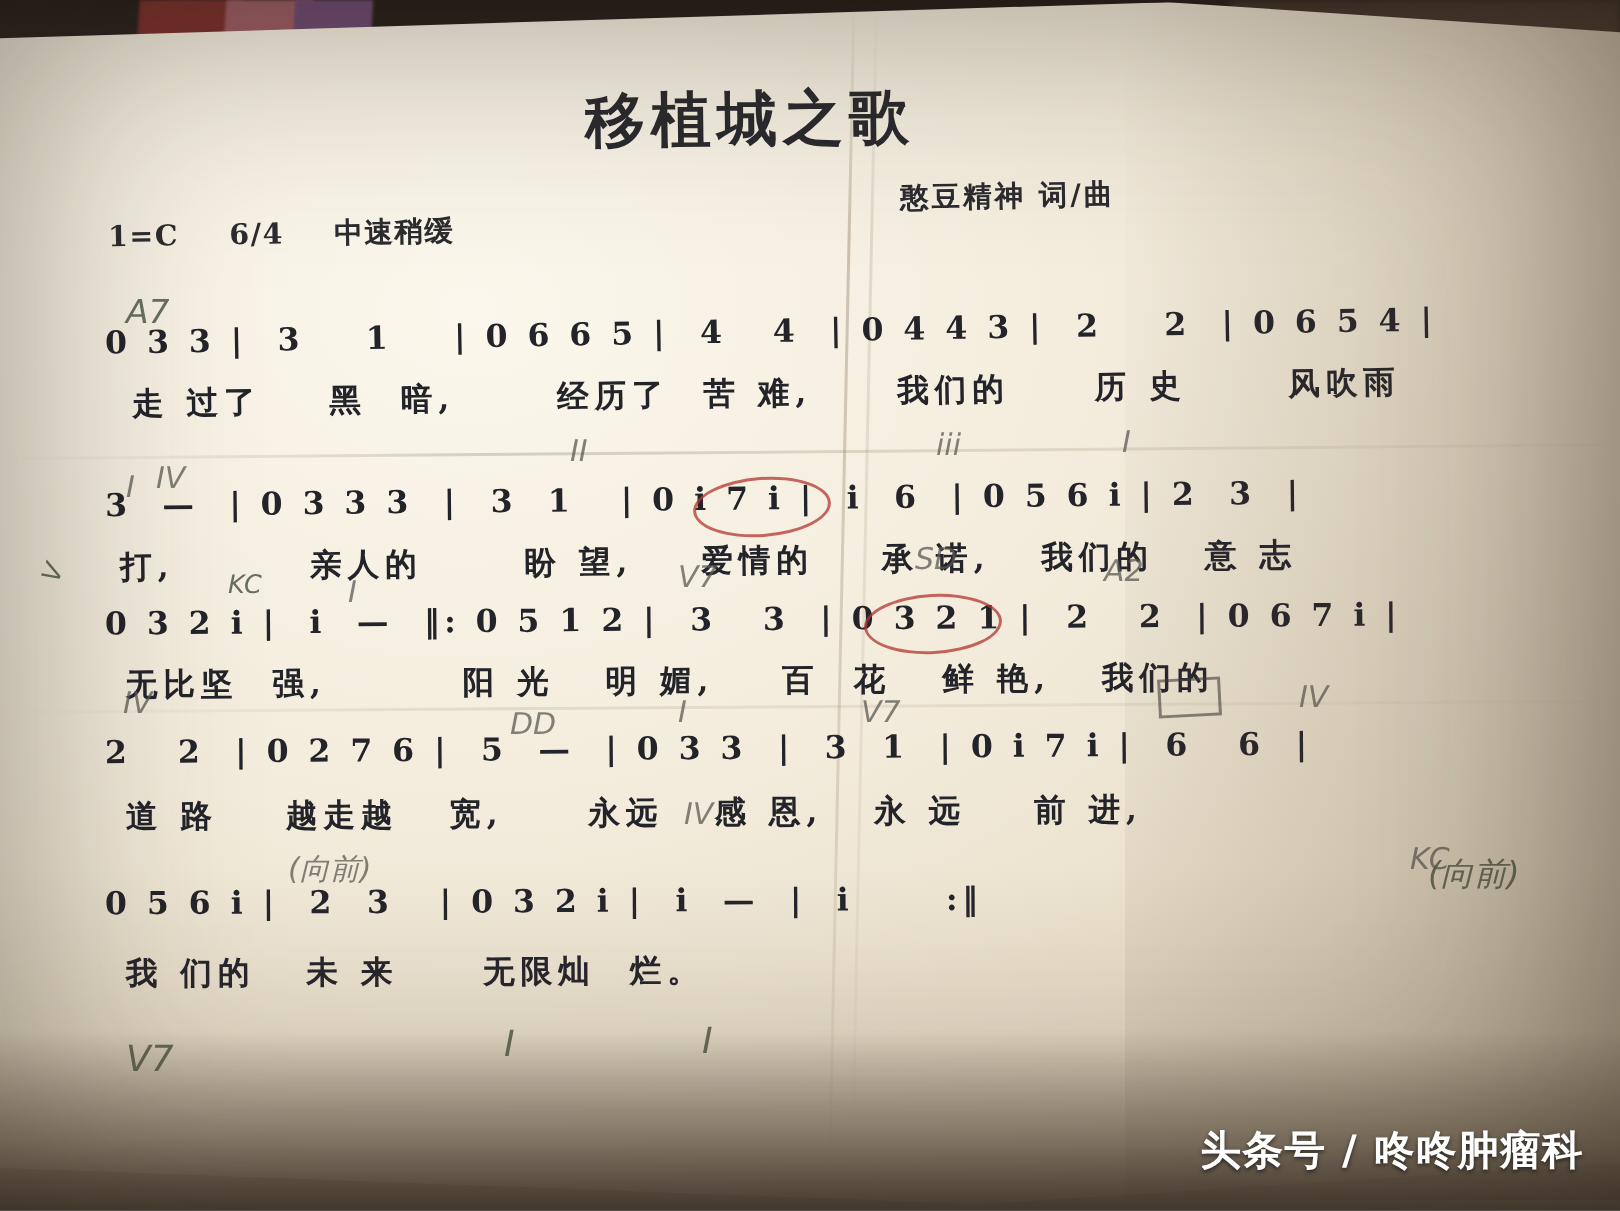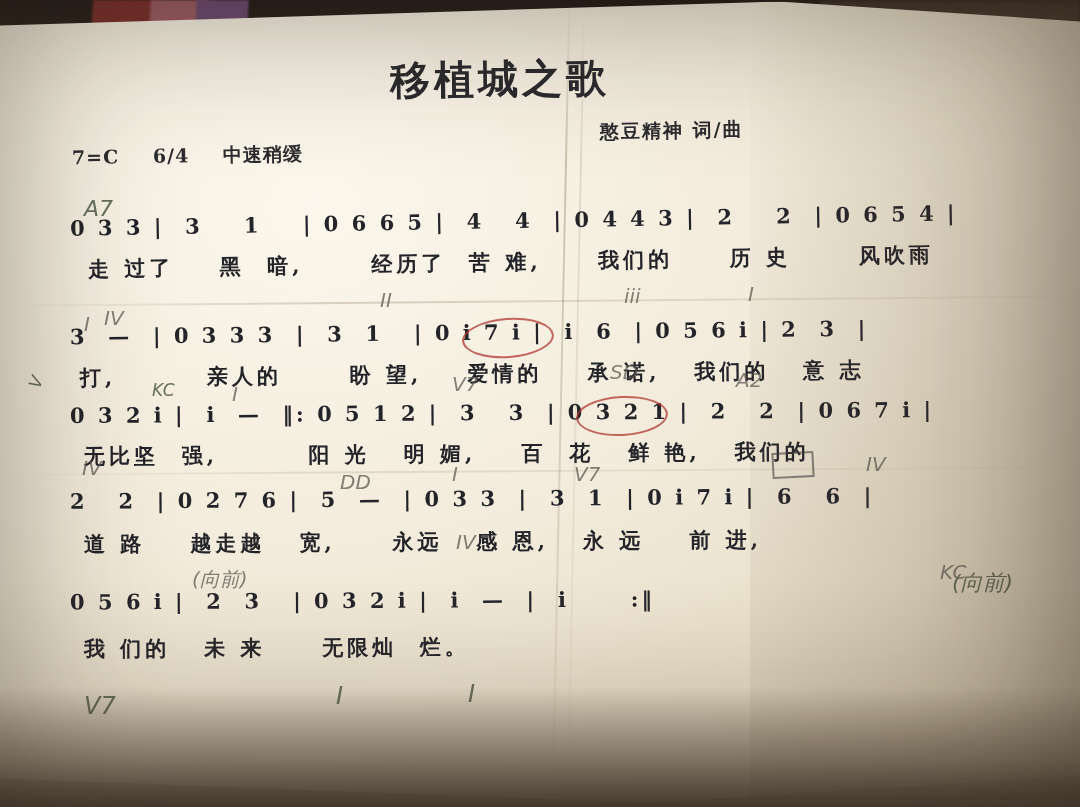--- a/index.html
+++ b/index.html
@@ -207,21 +207,21 @@
   <div class="crease c2"></div>
   <div class="crease-h h1"></div>
   <div class="crease-h h2"></div>
 
   <div class="content">
 
     <div class="title">移植城之歌</div>
     <div class="credit">憨豆精神 词/曲</div>
 
     <div class="meta">
-      <span>7=C</span>
+      <span>1=C</span>
       <span>6/4</span>
       <span>中速稍缓</span>
     </div>
 
     <div class="stave notes" style="left:70px; top:208px; transform:rotate(-1deg);">0 3 3 |  3    1    | 0 6 6 5 |  4   4  | 0 4 4 3 |  2    2  | 0 6 5 4 |</div>
     <div class="stave lyrics" style="left:88px; top:248px; transform:rotate(-1deg);">走 过了    黑  暗,      经历了  苦 难,     我们的     历 史      风吹雨</div>
 
     <div class="stave notes" style="left:70px; top:320px; transform:rotate(-0.6deg);">3  —  | 0 3 3 3  |  3  1   | 0 i 7 i |  i  6  | 0 5 6 i | 2  3  |</div>
     <div class="stave lyrics" style="left:80px; top:360px; transform:rotate(-0.6deg);">打,        亲人的      盼 望,    爱情的    承 诺,   我们的   意 志</div>
 
@@ -262,13 +262,14 @@
     <div class="circle-red" style="left:462px; top:318px; width:88px; height:36px; transform:rotate(-4deg);"></div>
     <div class="circle-red" style="left:576px; top:396px; width:88px; height:36px; transform:rotate(-3deg);"></div>
     <div class="box-pen" style="left:772px; top:452px; width:38px; height:22px; transform:rotate(-3deg);"></div>
   </div>
 
   <div class="paper-shade-right"></div>
   <div class="paper-shade-bottom"></div>
   <div class="bg-bottom"></div>
   <div class="vignette"></div>
 
+  <div class="watermark">头条号 / 咚咚肿瘤科</div>
 </div>
 
 </body></html>

